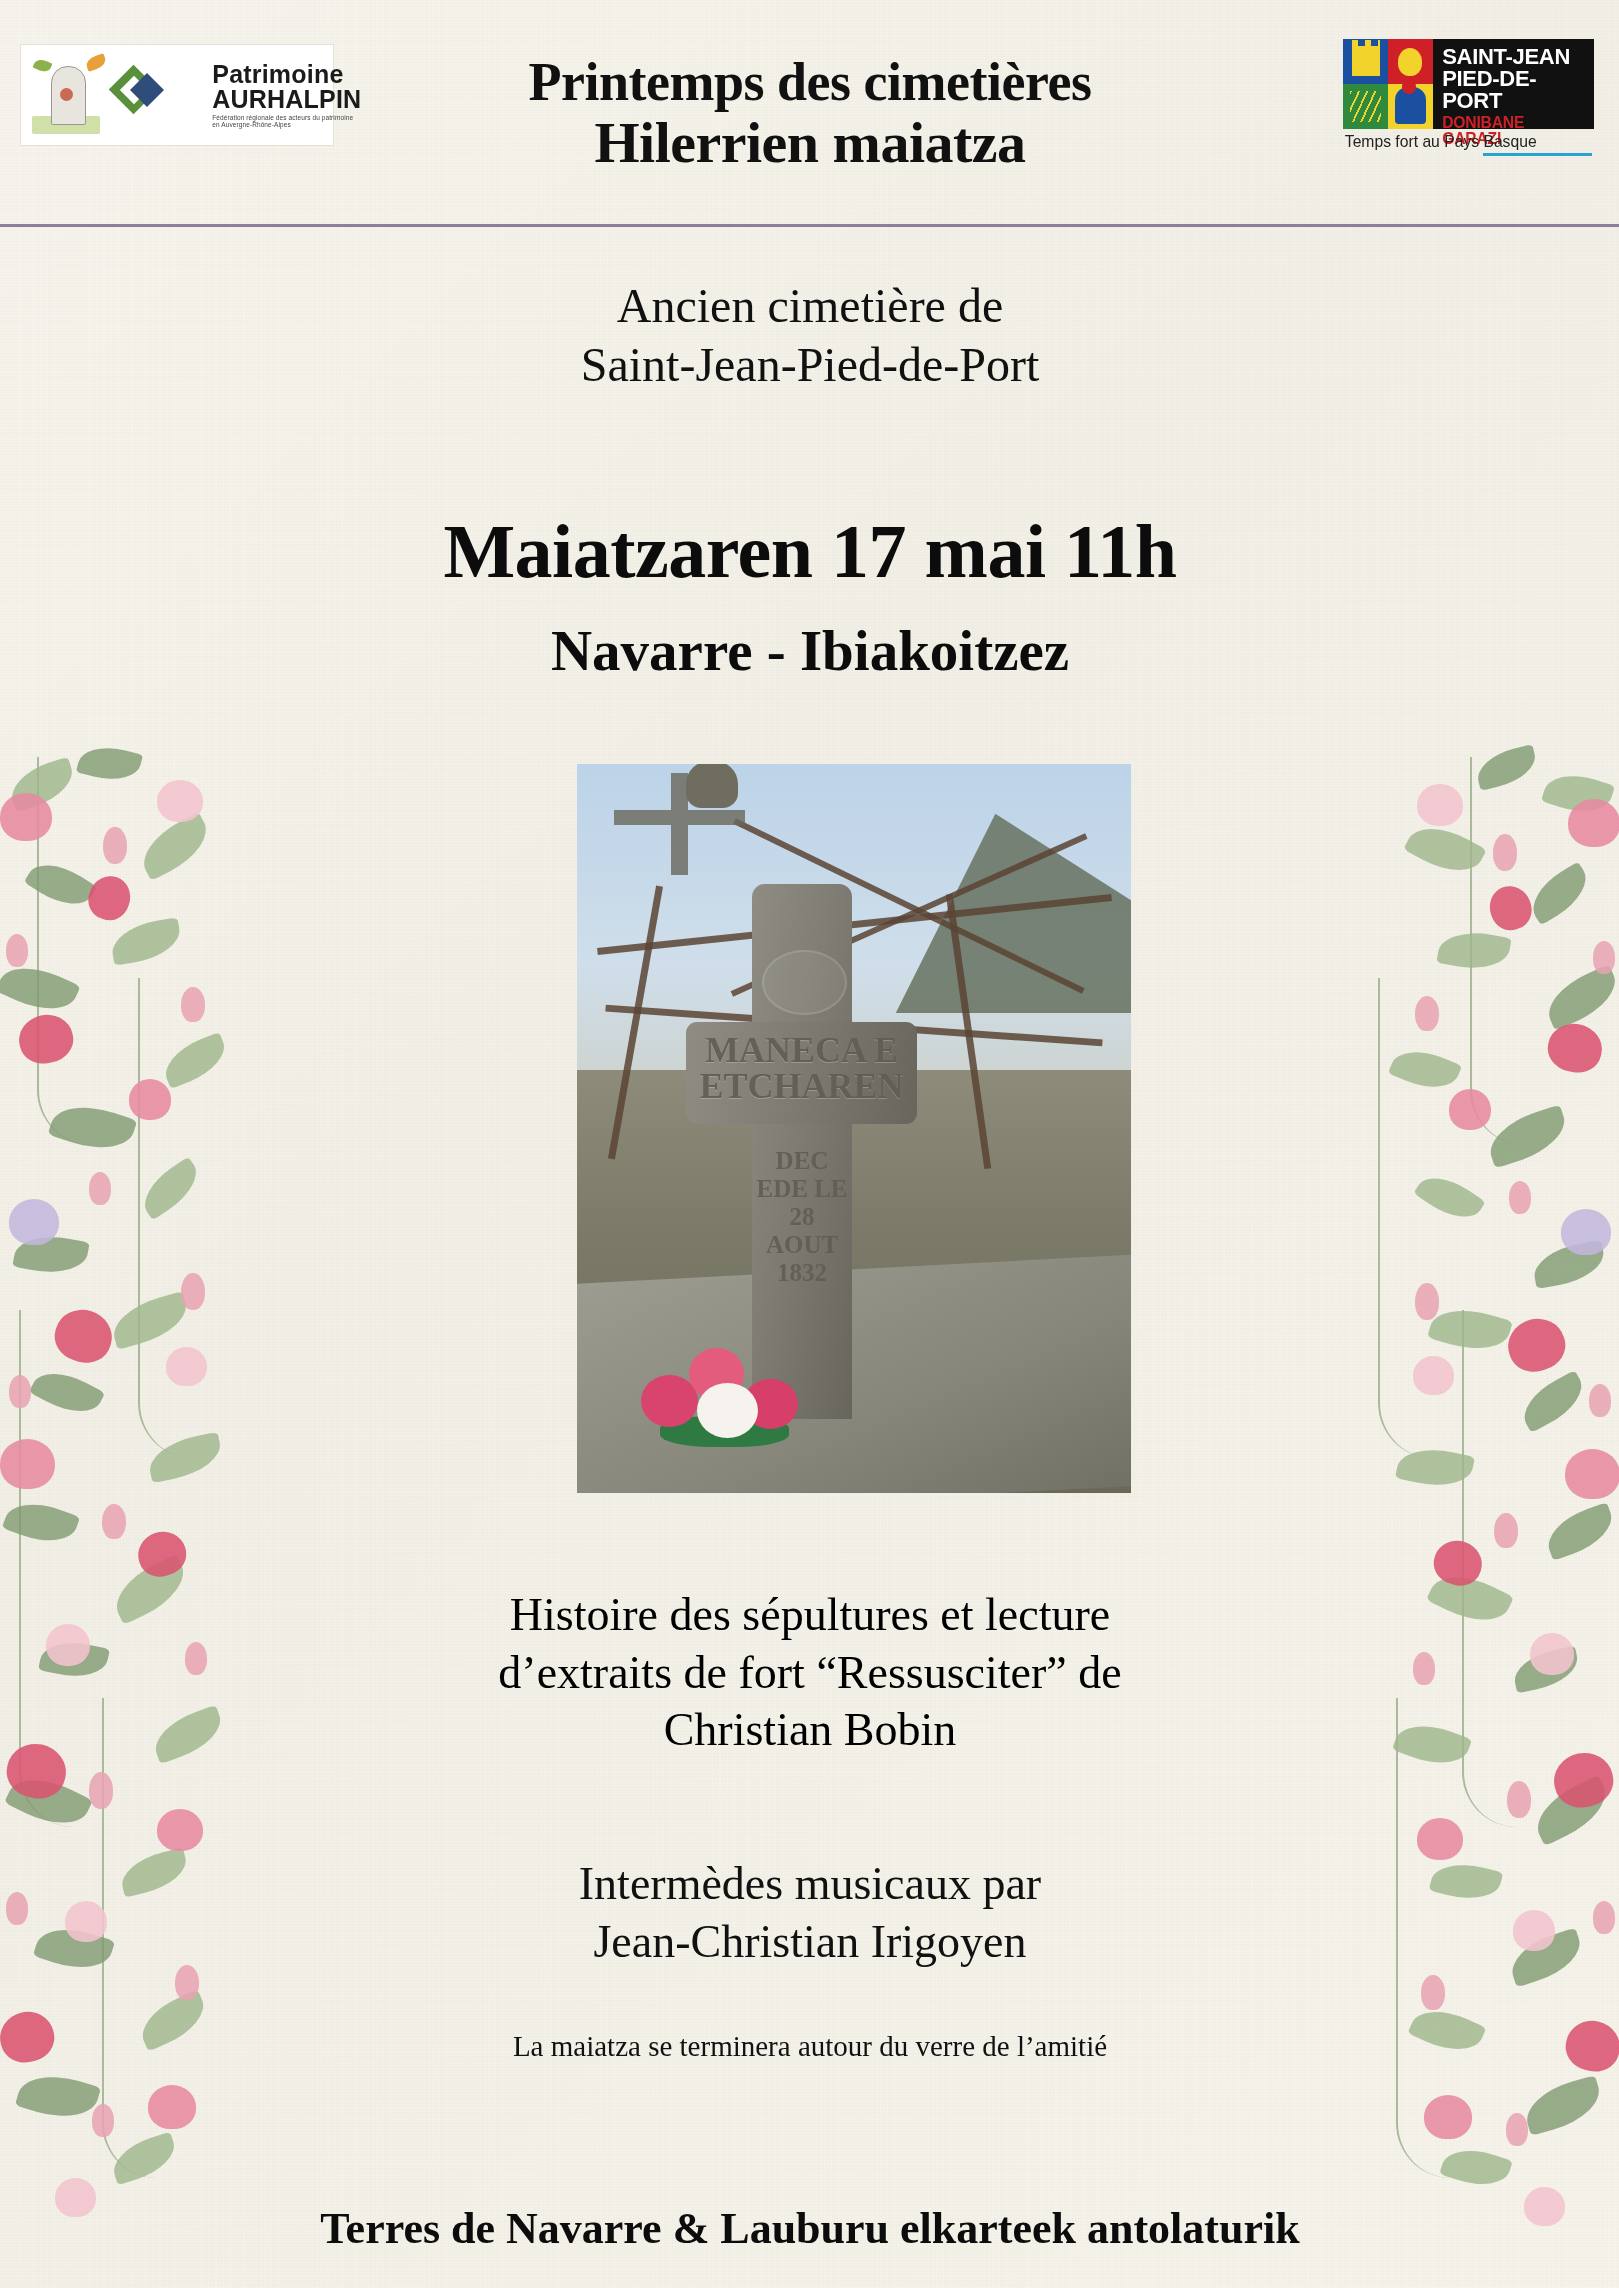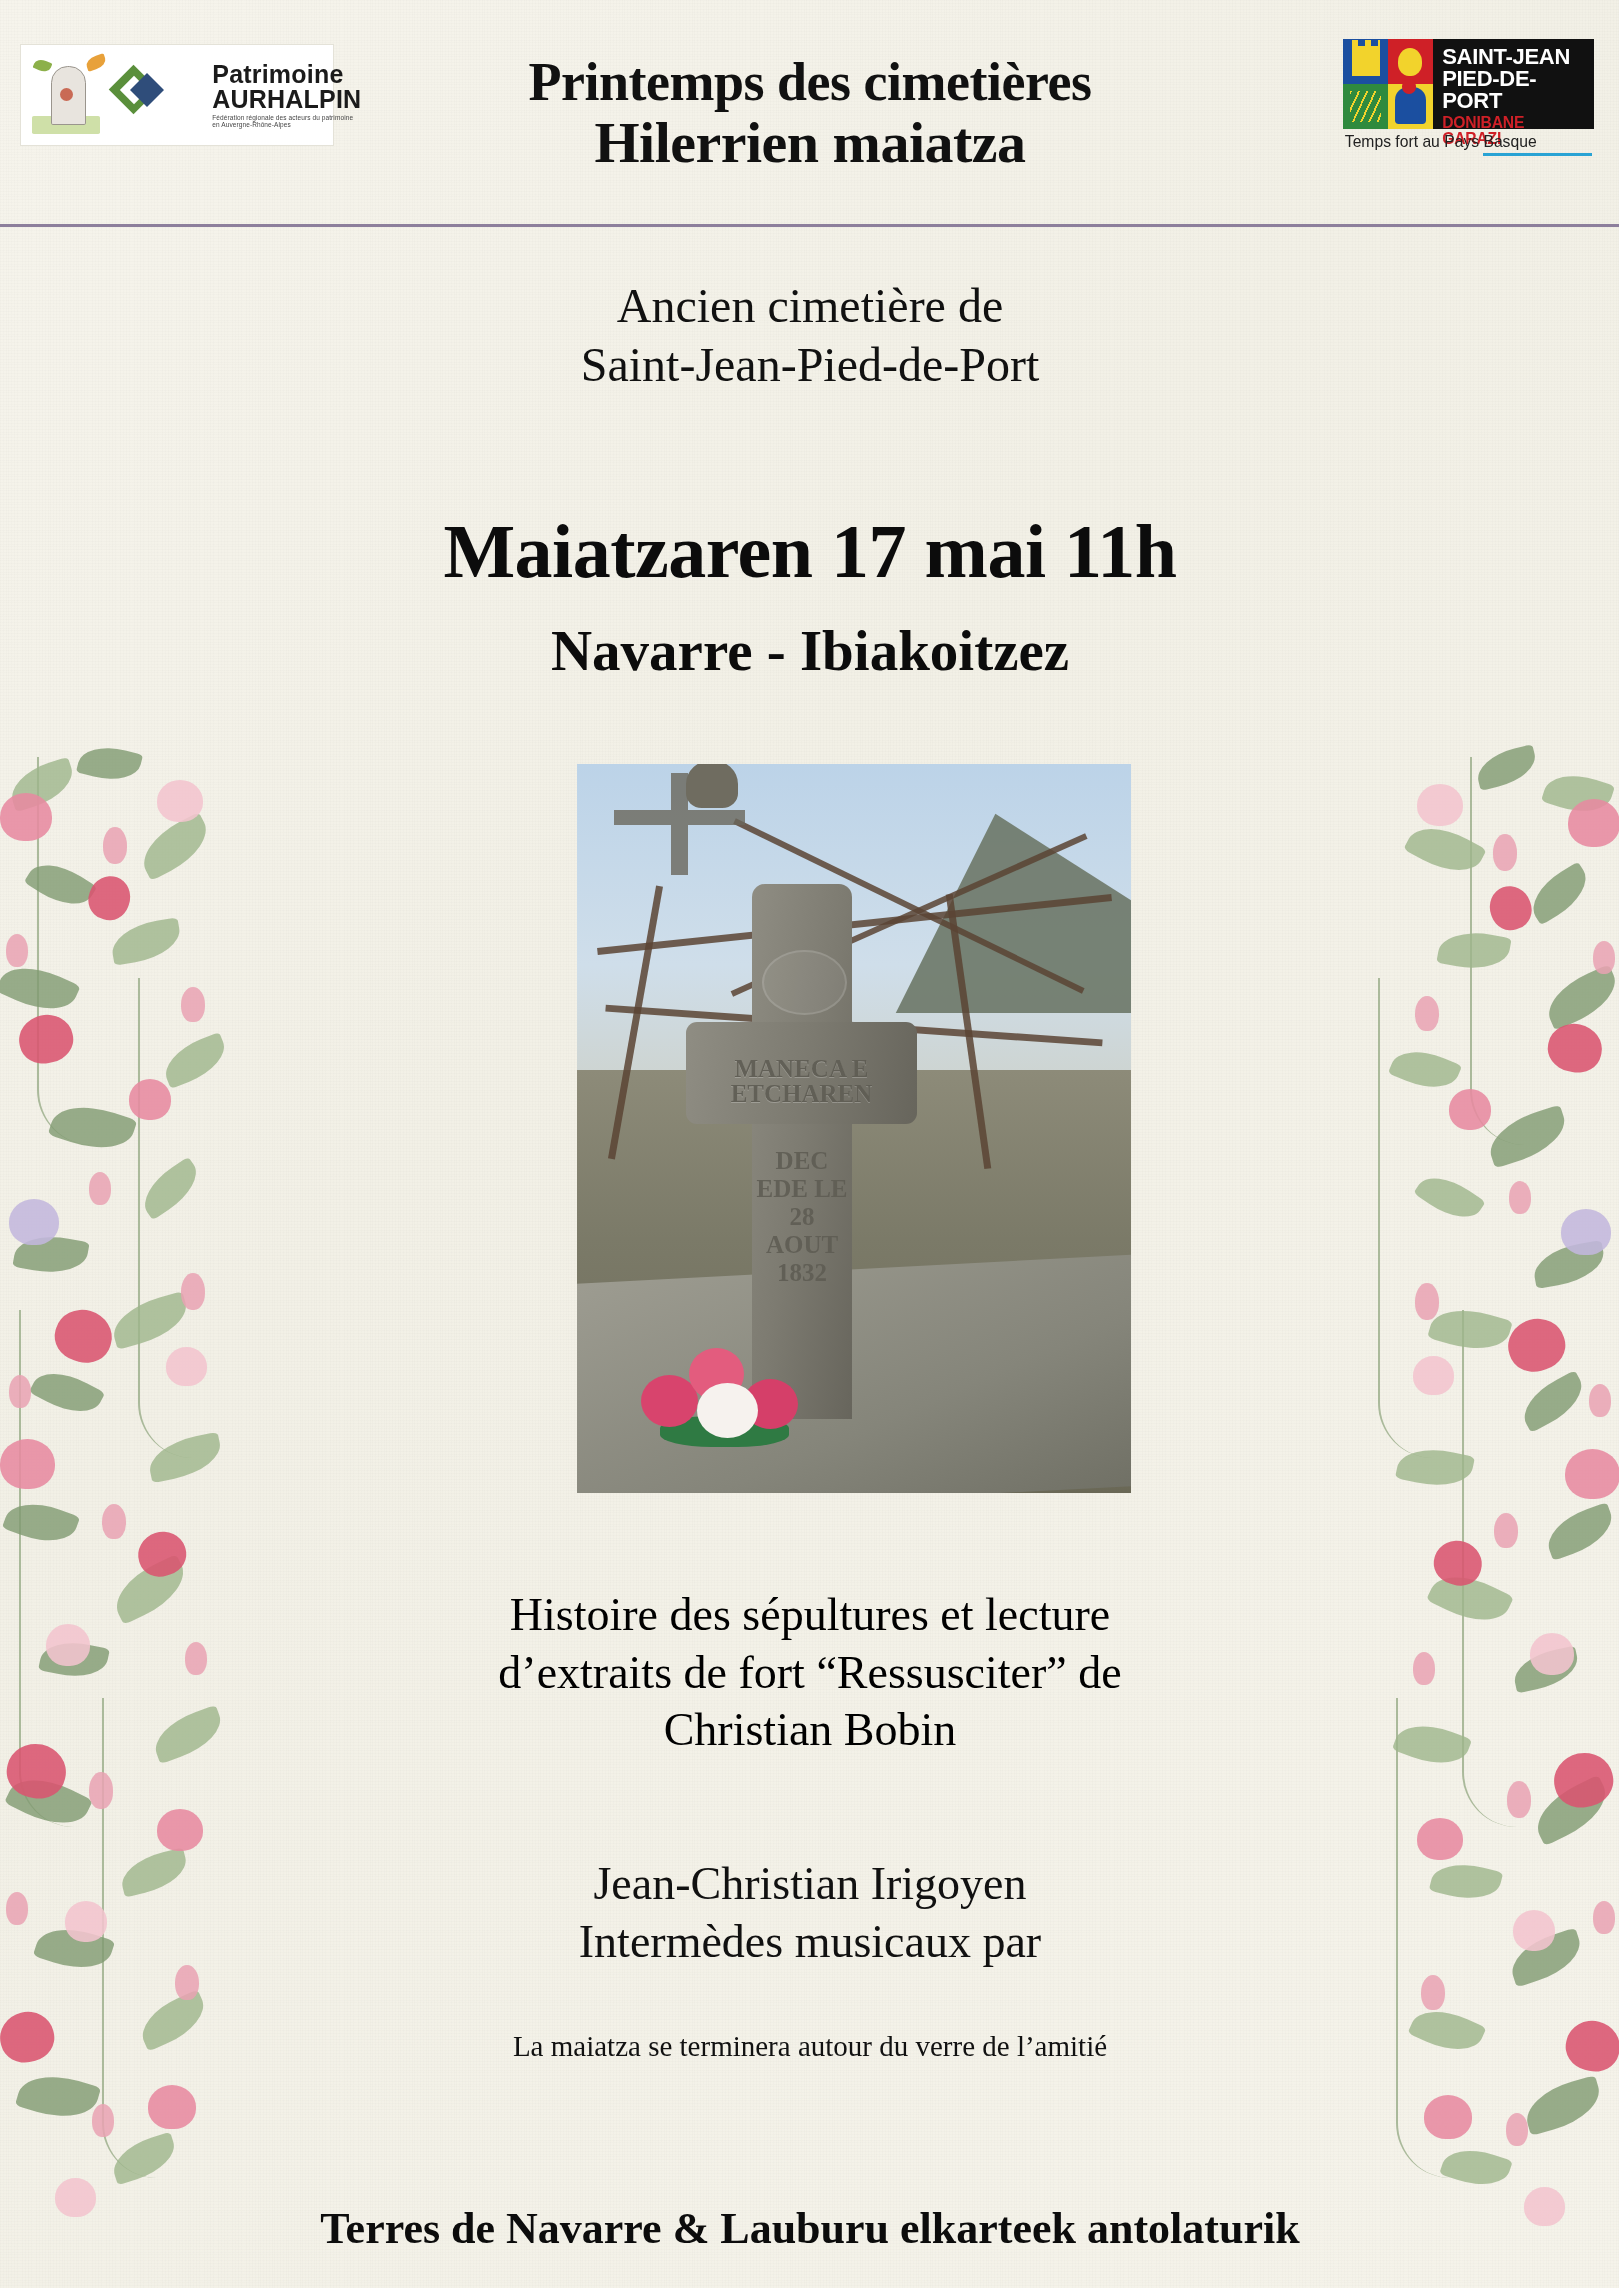--- a/index.html
+++ b/index.html
@@ -308,25 +308,24 @@
     background: rgba(255,255,255,0.06);
     border: 2.8px solid rgba(255,255,255,0.13);
   }
   .photo .cross .inscr {
     position: absolute;
     left: 5.5px; top: 148px; width: 220px;
     text-align: center;
     color: #5f5d54;
     font-family: "Liberation Serif", serif;
     font-weight: bold;
-    font-size: 25px;
+    font-size: 36px;
     line-height: 1.0;
     text-shadow: 0 0.9px 0 rgba(255,255,255,0.25);
     opacity: 0.9;
-    margin-top: 24px;
   }
   .photo .cross .inscr2 {
     position: absolute;
     left: 66px; top: 263px; width: 100px;
     text-align: center;
     color: #5f5d54;
     font-family: "Liberation Serif", serif;
     font-weight: bold;
     font-size: 25px;
     line-height: 1.12;
@@ -651,20 +650,20 @@
   </div>
 </div>
 
 <div class="body-1">
   <div>Histoire des sépultures et lecture</div>
   <div>d’extraits de fort “Ressusciter” de</div>
   <div>Christian Bobin</div>
 </div>
 
 <div class="body-2">
+  <div>Intermèdes musicaux par</div>
   <div>Jean-Christian Irigoyen</div>
-  <div>Intermèdes musicaux par</div>
 </div>
 
 <div class="note">La maiatza se terminera autour du verre de l’amitié</div>
 
 <div class="footer">Terres de Navarre &amp; Lauburu elkarteek antolaturik</div>
 
 
 </body></html>

